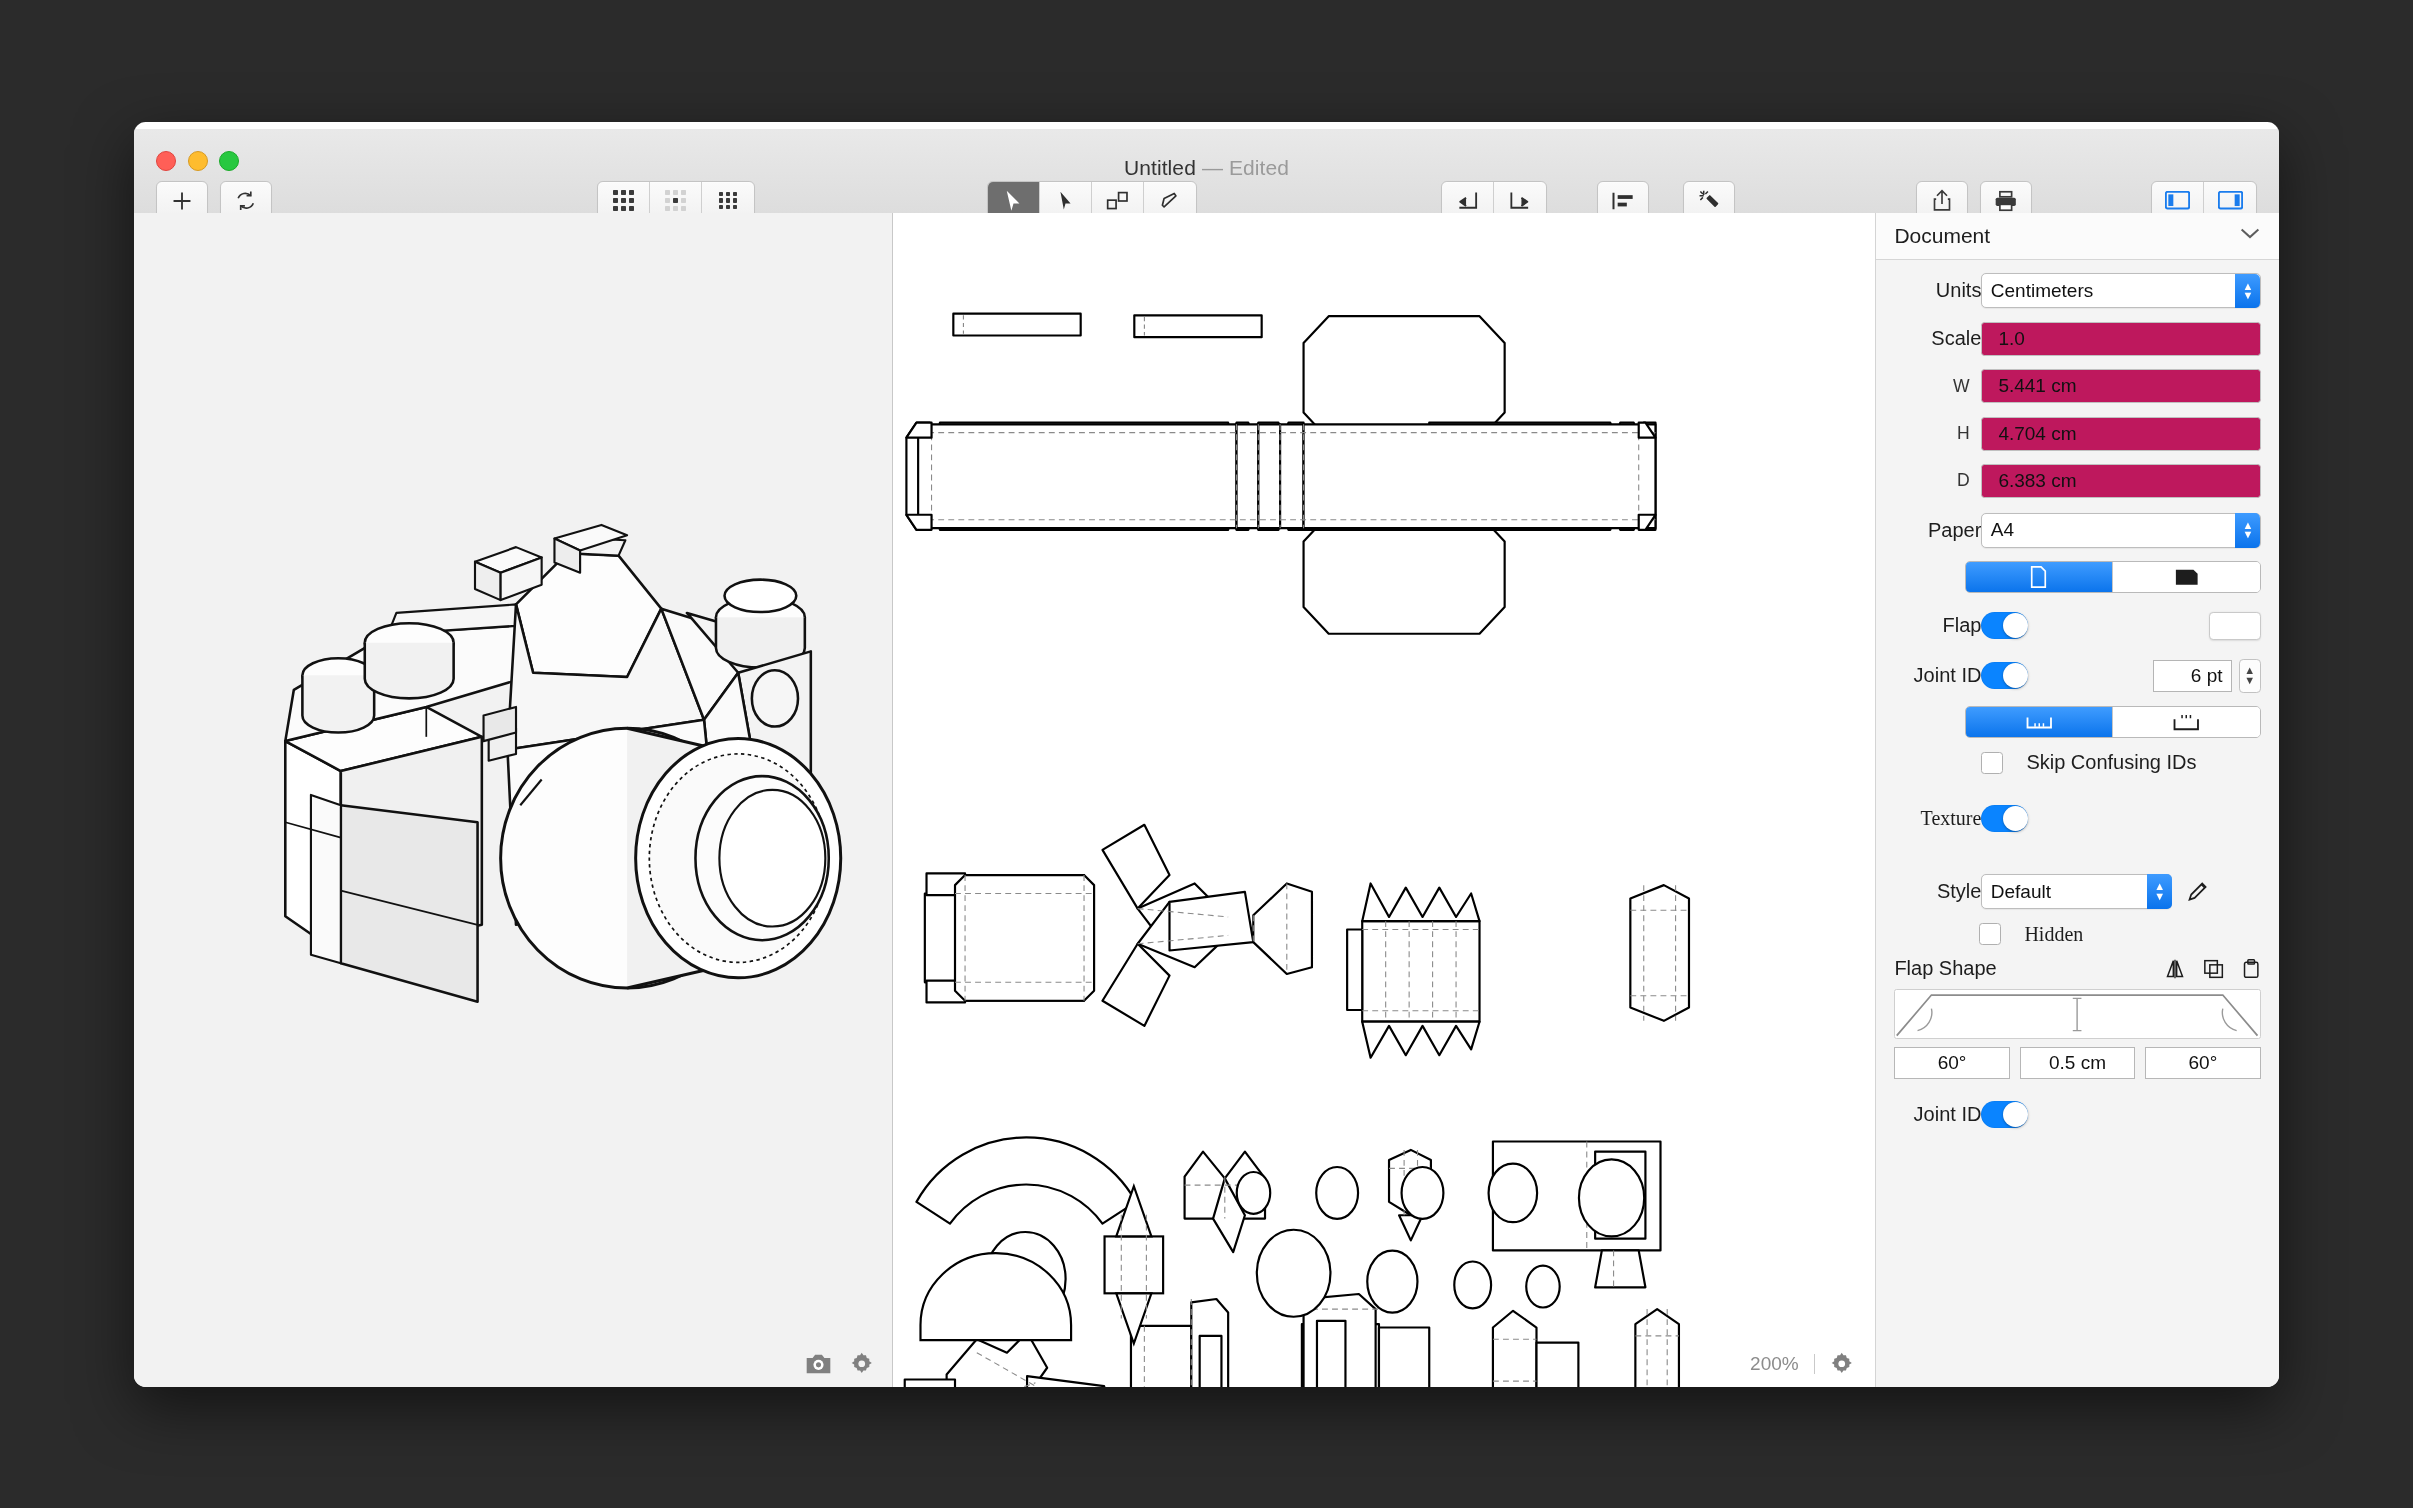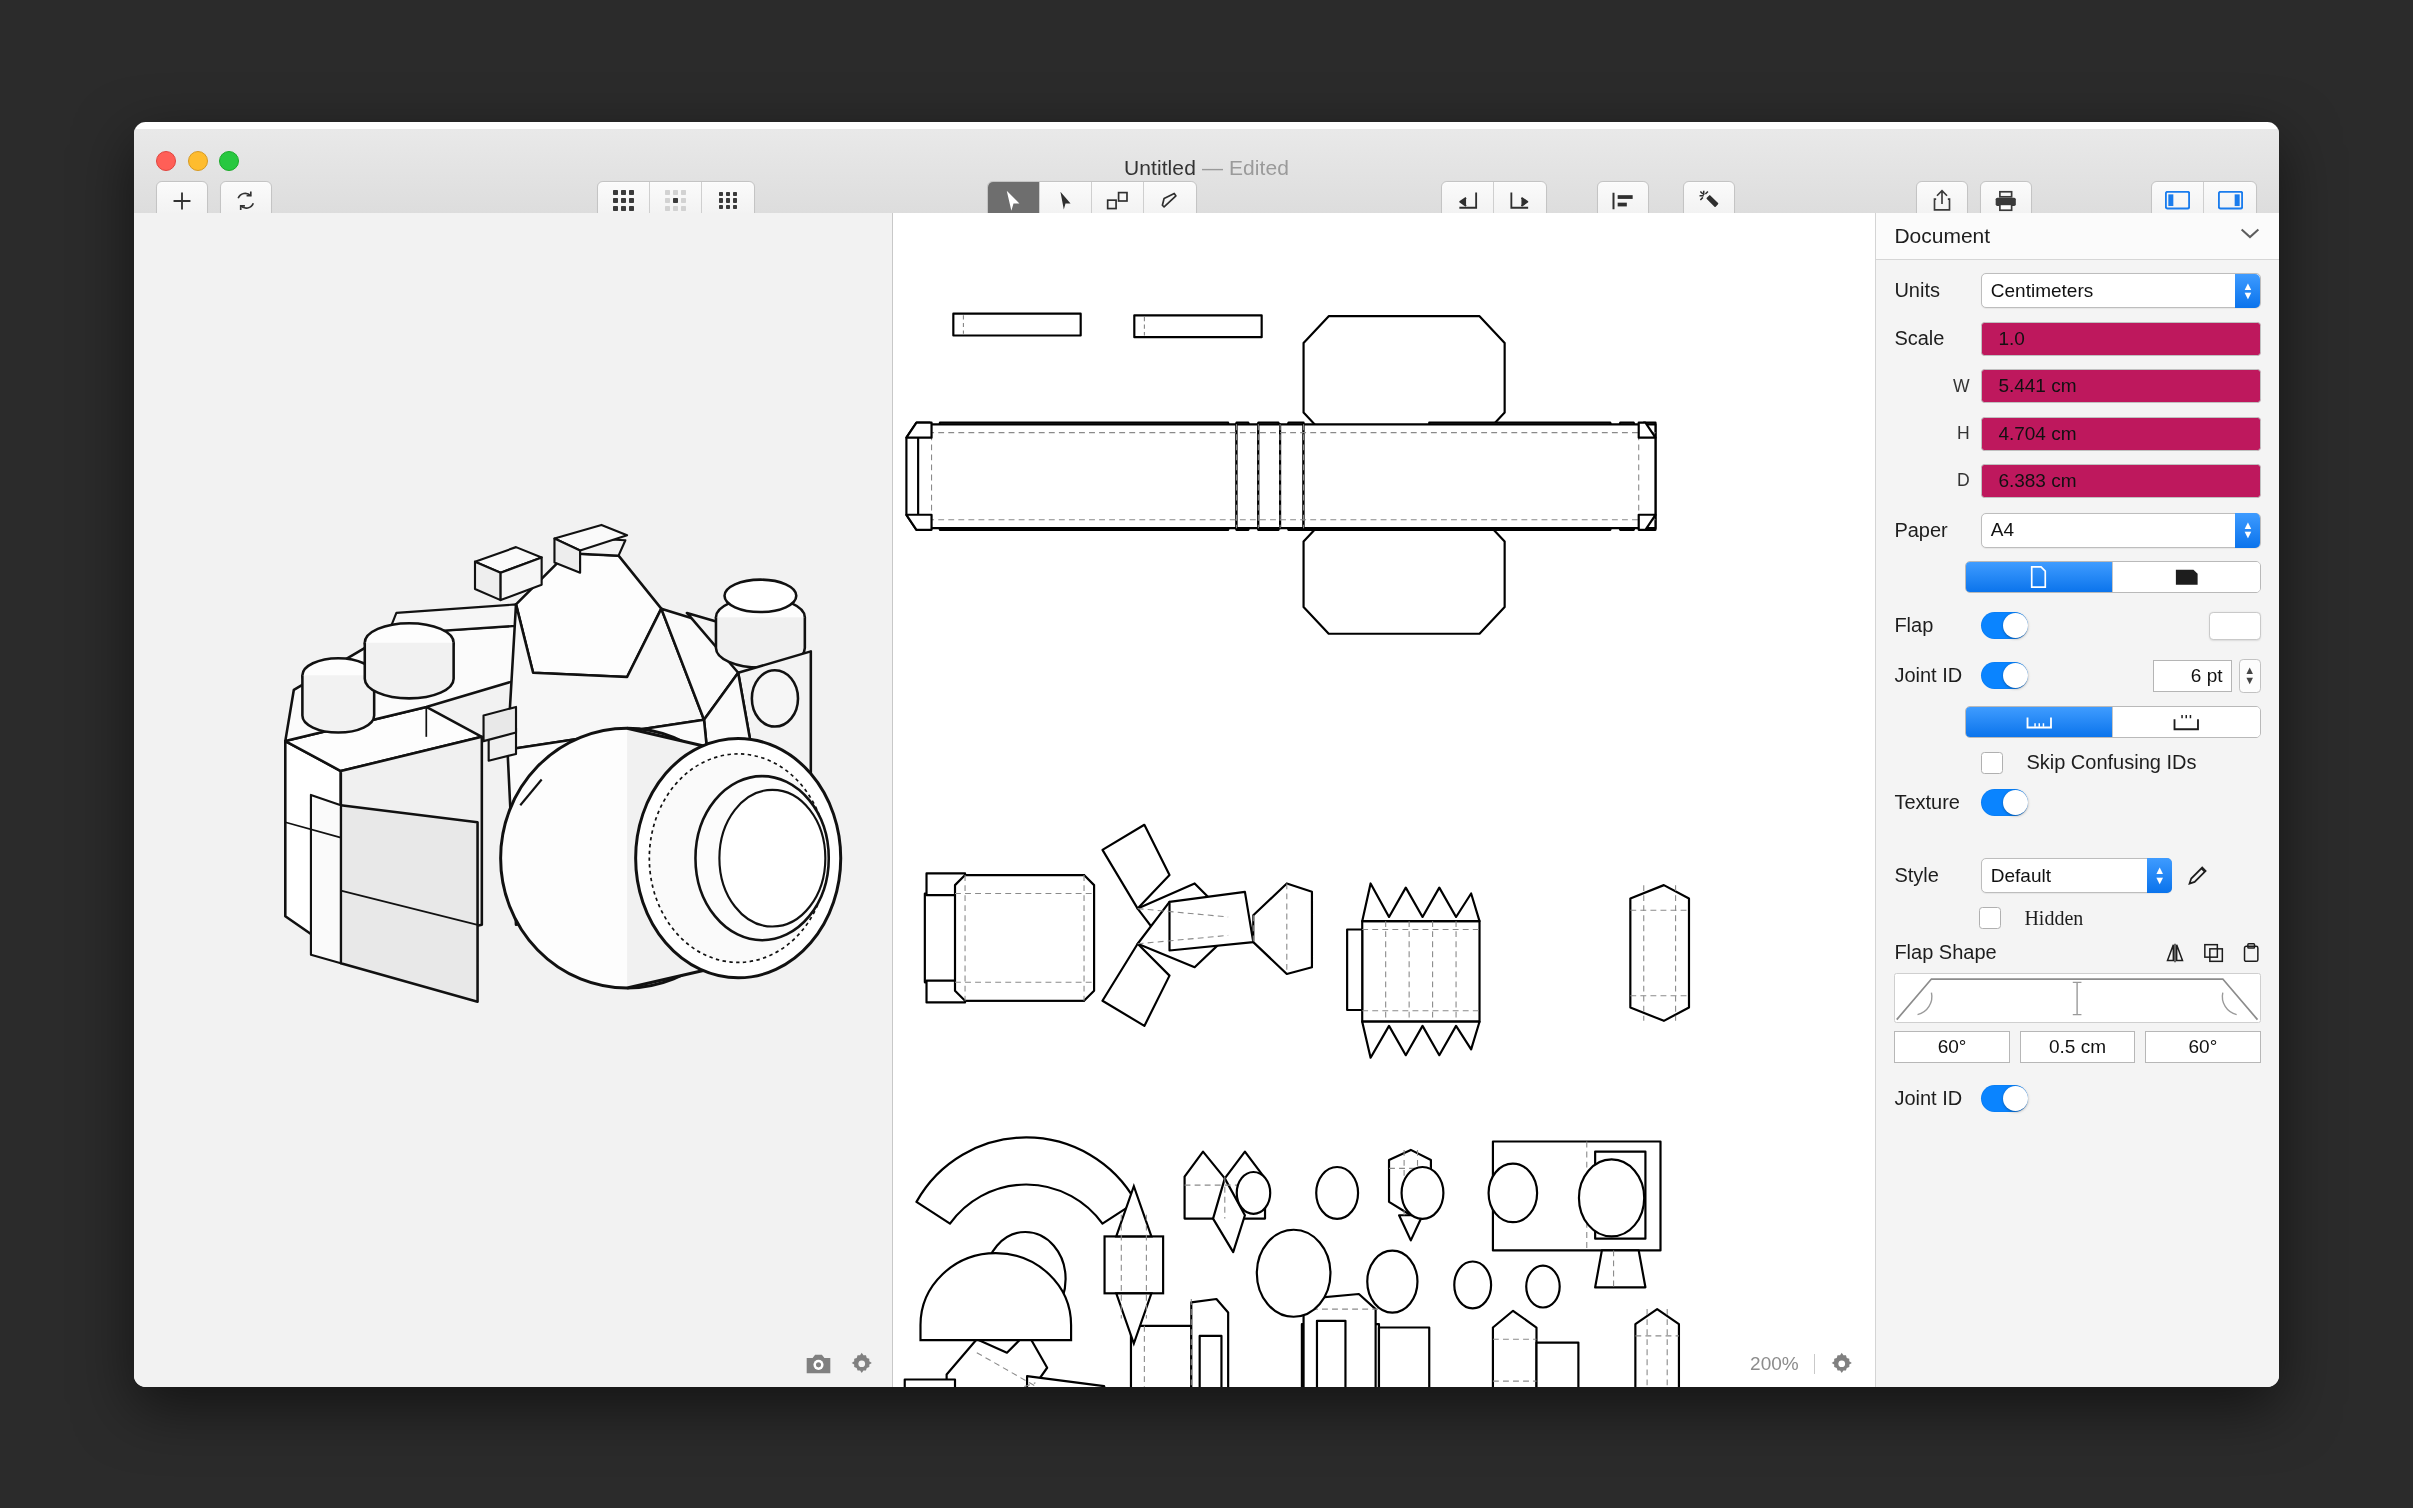--- a/index.html
+++ b/index.html
@@ -97,21 +97,21 @@
 
   
   .sec-header {
     height: 47px; background:#fbfbfb; border-bottom:0.8px solid #d6d6d6;
     display:flex; align-items:center; padding: 0 18.4px;
     font-size:21px; color:#1d1d1d; position:relative;
   }
   .sec-header .chev { position:absolute; right:18.4px; top:14.2px; color:#5d5d5d; }
   .sec-body { padding: 13.4px 18.4px 11.7px 18.4px; }
   .row { display:flex; align-items:center; margin-bottom: 13.4px; }
-  .row .lbl { width: 87px; font-size:20px; color:#1d1d1d; }
+  .row .lbl { width: 87px; font-size:20px; color:#1d1d1d;text-align:right; }
   .row .lbl.sm { width: 87px; text-align:right; padding-right:11.7px; font-size:17.6px; color:#343434;}
   .field {
     flex:1; height: 34px; background:#be185d; border:0.8px solid #c0c0c0;
     border-radius:3.4px; display:flex; align-items:center; padding: 0 16px;
     font-size:19px; color:#111;
   }
   .popup {
     flex:1; height: 35px; background:#fff; border:0.8px solid #bdbdbd;
     border-radius:5px; display:flex; align-items:center; padding: 0 8.4px;
     font-size:19px; color:#111; position:relative;
@@ -781,21 +781,21 @@
               </span>
             </div>
           </div>
         </div>
 
         <div class="checkrow" style="margin-left:87px;">
           <span class="cbox"></span>
           <span class="txt">Skip Confusing IDs</span>
         </div>
 
-        <div class="row" style="margin-top:15px;margin-bottom:8.4px;">
+        <div class="row" style="margin-top:31px;margin-bottom:8.4px;font-family:Liberation Serif, serif;">
           <span class="lbl">Texture</span>
           <div class="toggle">
               <div class="knob"></div>
             </div>
         </div>
       </div>
 
 
       <div class="sec-body">
         <div class="row" style="margin-top:8.4px;">

